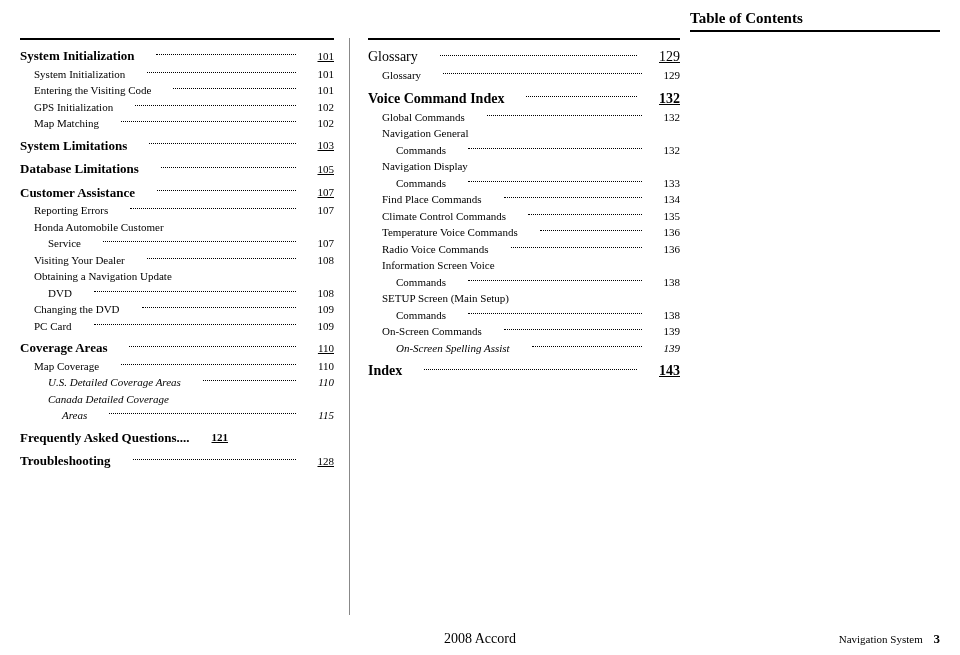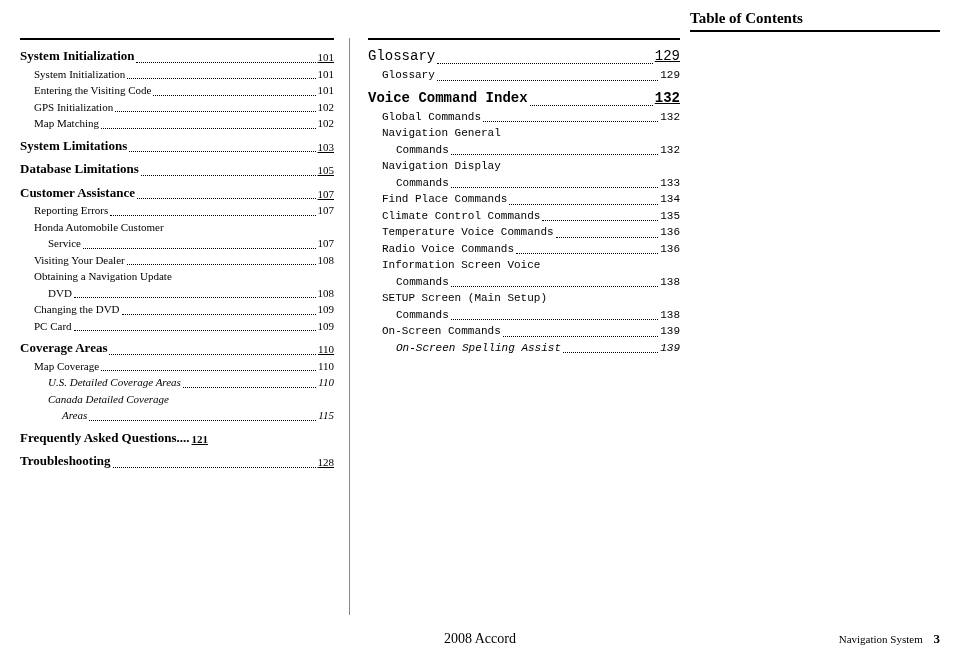--- a/index.html
+++ b/index.html
@@ -54,21 +54,20 @@
       color: #000;
     }
 
     
     .right-column {
       width: 330px;
       padding-left: 18px;
       font-size: 11.5px;
       line-height: 1.55;
       color: #000;
-      font-family: Liberation Mono, monospace;
     }
 
     .indent1 { padding-left: 14px; }
     .indent2 { padding-left: 28px; }
     .indent3 { padding-left: 42px; }
 
     .heading-bold {
       font-weight: bold;
       font-size: 13px;
     }
@@ -109,24 +108,25 @@
       flex: 1;
       border-bottom: 1px dotted #000;
       margin: 0 2px;
       margin-bottom: 3px;
       height: 1px;
       min-width: 5px;
     }
 
     .entry-line {
       display: flex;
-      align-items: flex-end;
+      align-items: center;
       width: 100%;
       font-size: 11px;
       line-height: 1.5;
+      gap: 20px;
     }
 
     .entry-label {
       white-space: nowrap;
     }
 
     .entry-num {
       white-space: nowrap;
       text-decoration: underline;
     }
@@ -380,20 +380,27 @@
           <span class="dot-leader"></span>
           <span class="entry-num-plain">139</span>
         </div>
         <div class="entry-line indent2">
           <span class="entry-label entry-num-italic">On-Screen Spelling Assist</span>
           <span class="dot-leader"></span>
           <span class="entry-num-italic">139</span>
         </div>
       </div>
 
+      <div class="section-block">
+        <div class="entry-line">
+          <span class="entry-label" style="font-size:14px;font-weight:bold;">Index</span>
+          <span class="dot-leader"></span>
+          <span class="entry-num" style="font-size:14px;font-weight:bold;">143</span>
+        </div>
+      </div>
 
     </div>
   </div>
 
   <div class="footer">
     <span>2008  Accord</span>
   </div>
 
   <div class="footer-right">
     <span class="nav-label">Navigation System</span>

